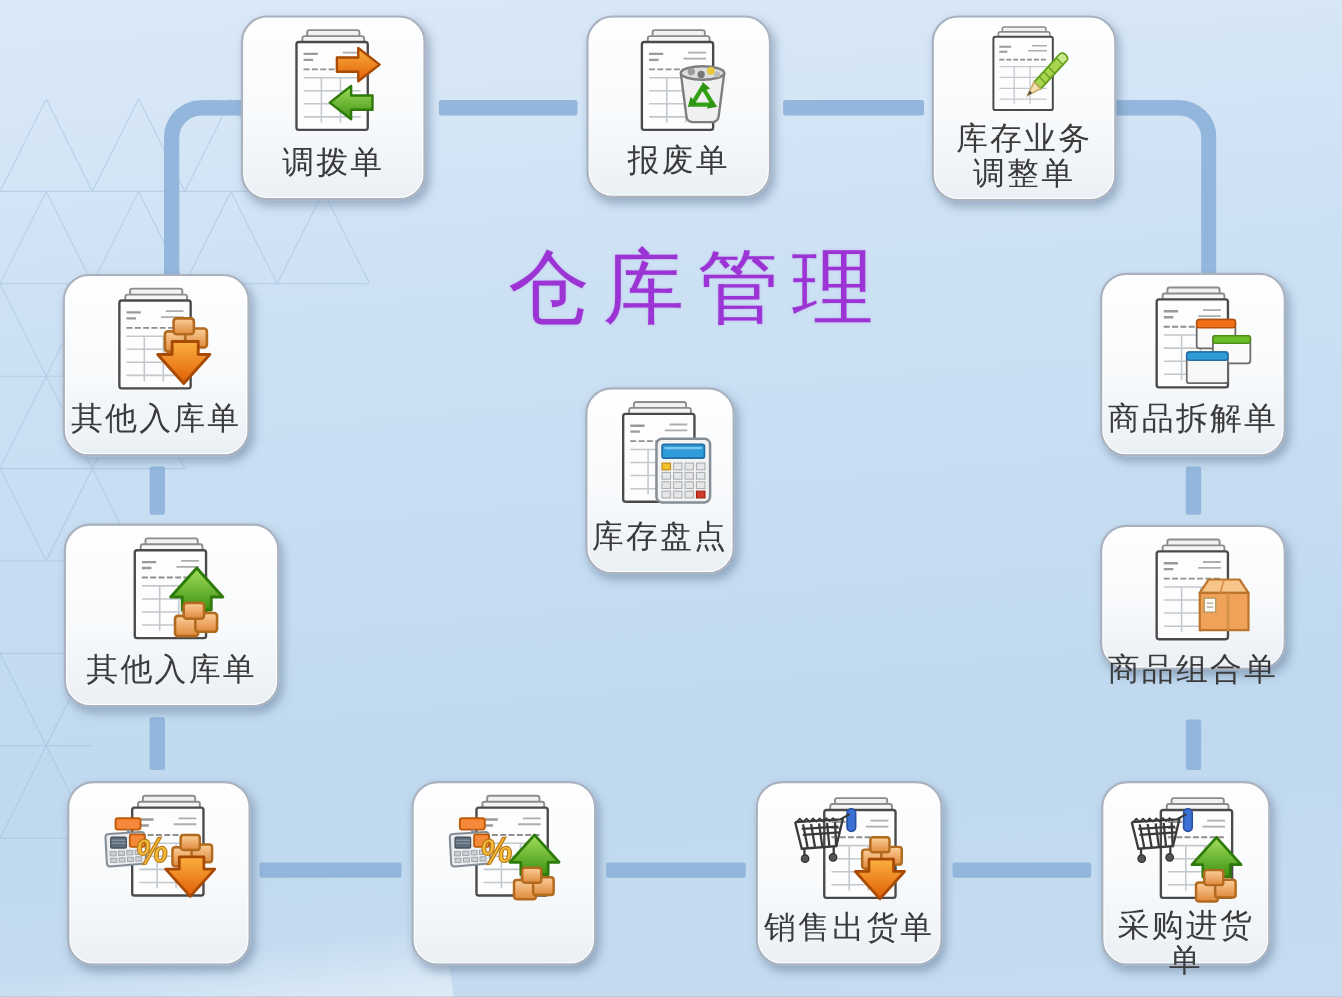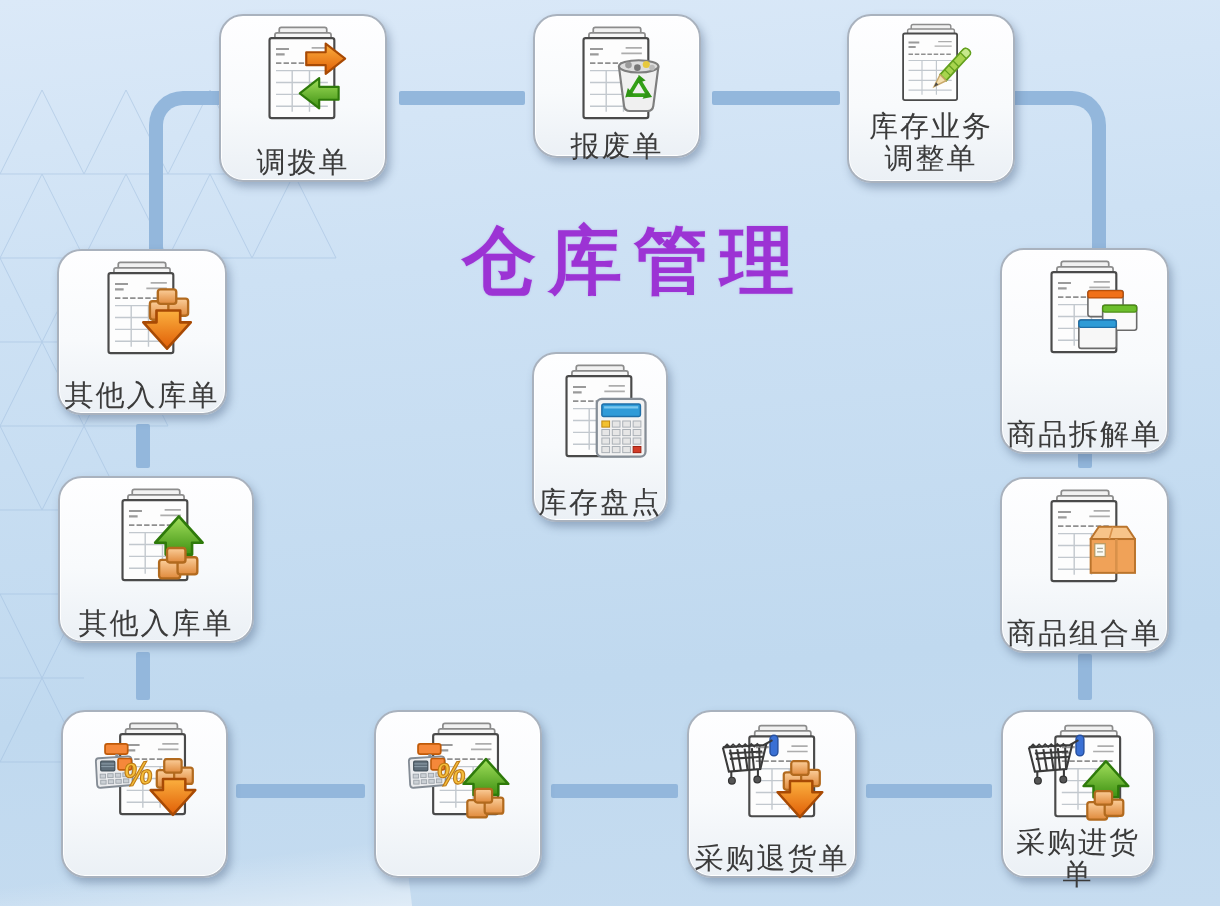--- a/index.html
+++ b/index.html
@@ -5,37 +5,37 @@
   html,body{margin:0;padding:0;background:#AFC9E4;}
   .stage{
     position:relative;width:1220px;height:906px;overflow:hidden;
     background:linear-gradient(175deg,#DBE9F8 0%,#CDE1F4 30%,#C0D9EF 72%,#C6DCF0 100%);
     font-family:"Liberation Sans","DejaVu Sans",sans-serif;
   }
   .pattern{position:absolute;pointer-events:none;}
   .title{
     position:absolute;left:462px;top:212px;
     font-family:"Liberation Serif","DejaVu Serif",serif;
-    font-size:74px;font-weight:700;letter-spacing:12px;white-space:nowrap;
+    font-size:74px;font-weight:400;letter-spacing:12px;white-space:nowrap;
     color:#9C33D4;text-shadow:0 0 2px rgba(170,110,230,.5);
   }
   .conn{position:absolute;background:#93B7DC;border-radius:2px;}
   .elbow{position:absolute;border:0 solid #93B7DC;background:transparent;}
   .elbow.left{border-left-width:14px;border-top-width:14px;border-top-left-radius:34px;}
   .elbow.right{border-right-width:14px;border-top-width:14px;border-top-right-radius:34px;}
   .node{
     position:absolute;display:flex;flex-direction:column;align-items:center;
     background:linear-gradient(180deg,#FEFEFF 0%,#F8FAFC 55%,#EBF0F5 100%);
     border:2px solid #A9B2BE;border-radius:24px;
     box-shadow:3px 5px 9px rgba(84,106,138,.45), inset 0 0 0 1px #FFFFFF;
     box-sizing:border-box;
   }
   .icon{margin-top:6px;width:108px;height:108px;flex:0 0 auto;}
   .node .label{
-    margin-top:auto;padding-bottom:2px;font-size:29px;line-height:1.12;
+    margin-top:auto;padding-bottom:16px;font-size:29px;line-height:1.12;
     color:#3B3B3B;text-align:center;white-space:pre-line;letter-spacing:2px;
   }
   .node.two-line .icon{width:90px;height:90px;margin-top:4px;}
   .node.two-line .label{padding-bottom:23px;}
   .pct{font-family:"Liberation Sans",sans-serif;font-size:30px;font-style:italic;font-weight:700;}
   .streak{
     position:absolute;left:-50px;bottom:-34px;width:460px;height:74px;
     background:linear-gradient(rgba(255,255,255,0),rgba(255,255,255,.5));
     transform:rotate(-7deg);pointer-events:none;
   }
@@ -221,21 +221,21 @@
 
   <div class="node" style="left:219px;top:14px;width:168px;height:168px">
     <svg class="icon" viewBox="0 0 100 100">
       <use href="#icon-doc"></use>
       <use href="#arr-right" transform="translate(53,20)"></use>
       <use href="#arr-left" transform="translate(47,52)"></use>
     </svg>
     <div class="label">调拨单</div>
   </div>
 
-  <div class="node" style="left:533px;top:14px;width:168px;height:144px">
+  <div class="node" style="left:533px;top:14px;width:168px;height:166px">
     <svg class="icon" viewBox="0 0 100 100">
       <use href="#icon-doc"></use>
       <use href="#bin" transform="translate(50,34) scale(1.18)"></use>
     </svg>
     <div class="label">报废单</div>
   </div>
 
   <div class="node two-line" style="left:847px;top:14px;width:168px;height:169px">
     <svg class="icon" viewBox="0 0 100 100">
       <use href="#icon-doc"></use>
@@ -262,29 +262,29 @@
   </div>
 
   <div class="node" style="left:532px;top:352px;width:136px;height:170px">
     <svg class="icon" viewBox="0 0 100 100">
       <use href="#icon-doc"></use>
       <use href="#calc" transform="translate(47,36) scale(1.05)"></use>
     </svg>
     <div class="label">库存盘点</div>
   </div>
 
-  <div class="node" style="left:1000px;top:248px;width:169px;height:206px">
+  <div class="node" style="left:1000px;top:248px;width:169px;height:167px">
     <svg class="icon" viewBox="0 0 100 100">
       <use href="#icon-doc"></use>
       <use href="#win3" transform="translate(38,32) scale(1.05)"></use>
     </svg>
     <div class="label">商品拆解单</div>
   </div>
 
-  <div class="node" style="left:1000px;top:477px;width:169px;height:176px">
+  <div class="node" style="left:1000px;top:477px;width:169px;height:132px">
     <svg class="icon" viewBox="0 0 100 100">
       <use href="#icon-doc"></use>
       <use href="#pkg" transform="translate(52,36) scale(1.08)"></use>
     </svg>
     <div class="label">商品组合单</div>
   </div>
 
   <div class="node" style="left:61px;top:710px;width:167px;height:168px">
     <svg class="icon" viewBox="0 0 100 100">
       <use href="#icon-doc" transform="translate(8,0)"></use>
@@ -302,21 +302,21 @@
       <use href="#badge-in" transform="translate(54,38) scale(1.15)"></use>
     </svg>
   </div>
 
   <div class="node" style="left:687px;top:710px;width:170px;height:168px">
     <svg class="icon" viewBox="0 0 100 100">
       <use href="#icon-doc" transform="translate(10,2)"></use>
       <use href="#cart" transform="translate(0,16) scale(1.12)"></use>
       <use href="#badge-out" transform="translate(54,40) scale(1.15)"></use>
     </svg>
-    <div class="label">采购退货单</div>
+    <div class="label">销售出货单</div>
   </div>
 
   <div class="node" style="left:1001px;top:710px;width:154px;height:168px">
     <svg class="icon" viewBox="0 0 100 100">
       <use href="#icon-doc" transform="translate(10,2)"></use>
       <use href="#cart" transform="translate(0,16) scale(1.12)"></use>
       <use href="#badge-in" transform="translate(54,40) scale(1.15)"></use>
     </svg>
     <div class="label">采购进货单</div>
   </div>

